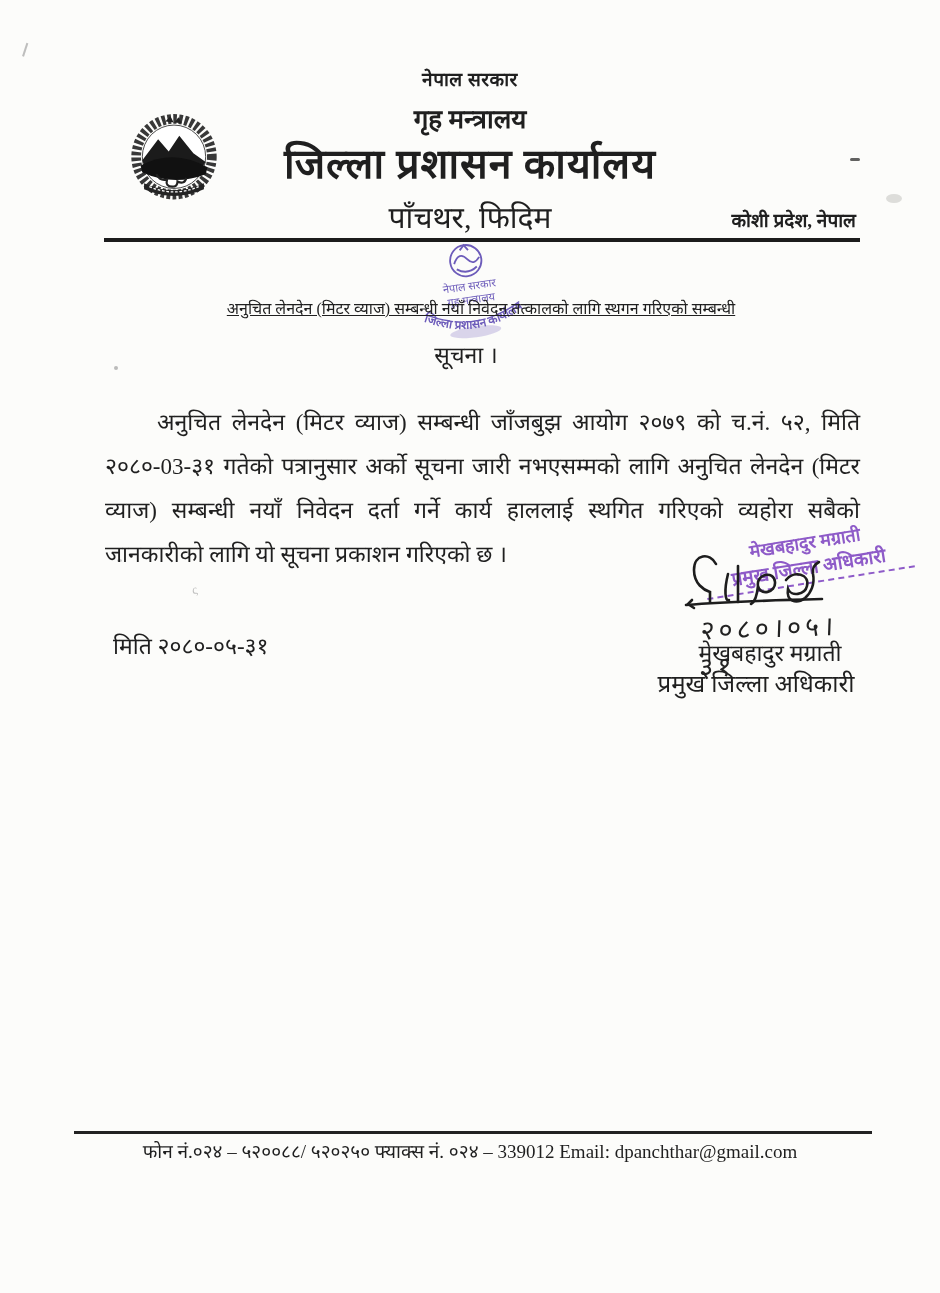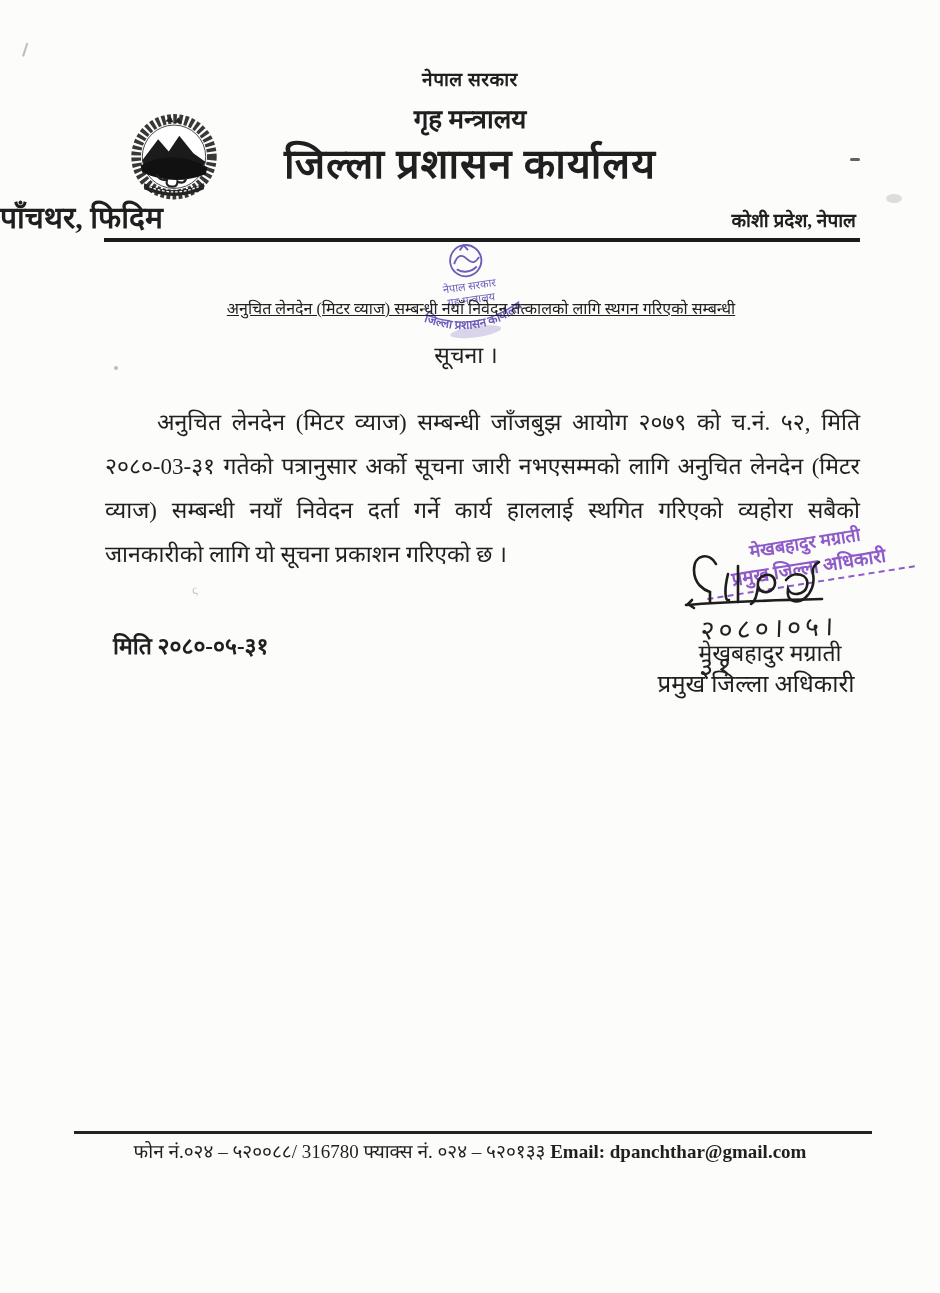--- a/index.html
+++ b/index.html
@@ -9,21 +9,21 @@
     margin:0 auto;
     background:#fcfcfa;
     font-family:"Liberation Serif","DejaVu Serif",serif;
     color:#1f1f1f;
     overflow:hidden;
   }
   
   .hdr-gov{position:absolute;top:66px;left:0;right:0;text-align:center;font-size:19px;font-weight:bold;letter-spacing:.5px;}
   .hdr-min{position:absolute;top:100px;left:0;right:0;text-align:center;font-size:26px;font-weight:bold;}
   .hdr-office{position:absolute;top:134px;left:0;right:0;text-align:center;font-size:41px;font-weight:bold;letter-spacing:1px;}
-  .hdr-place{position:absolute;top:196px;left:0;right:0;font-size:30px;font-weight:bold;}
+  .hdr-place{position:absolute;top:196px;left:0;right:0;text-align:center;font-size:30px;font-weight:normal;}
   .hdr-prov{position:absolute;top:207px;right:84px;font-size:19px;font-weight:bold;}
   .hdr-rule{position:absolute;top:238px;left:104px;right:80px;height:4px;background:#1c1c1c;}
   .emblem{position:absolute;top:106px;left:130px;width:88px;height:98px;}
   
   .round-stamp{
     position:absolute;top:238px;left:402px;width:138px;height:120px;
     transform:rotate(-8deg);opacity:.88;z-index:1;
   }
   
   .subject1{position:absolute;top:297px;left:106px;right:84px;text-align:center;font-size:16px;z-index:2;text-decoration:underline;}
@@ -42,26 +42,26 @@
   .off-stamp .n{font-size:18px;font-weight:bold;}
   .off-stamp .t{font-size:19px;font-weight:bold;border-bottom:2px dashed #7b3fc0;padding-bottom:2px;}
   .sig-svg{position:absolute;top:550px;left:682px;width:160px;height:70px;z-index:3;}
   .sig-date{
     position:absolute;top:608px;left:700px;width:160px;z-index:3;
     font-size:27px;color:#222;letter-spacing:4px;
     transform:rotate(-2deg) skewX(-4deg);
   }
   .printed-name{position:absolute;top:636px;left:660px;width:220px;text-align:center;font-size:23px;}
   .printed-title{position:absolute;top:666px;left:636px;width:240px;text-align:center;font-size:24px;}
-  .date-line{position:absolute;top:629px;left:113px;font-size:23px;font-weight:bold;}
+  .date-line{position:absolute;top:629px;left:113px;font-size:23px;}
   
   .ftr-rule{position:absolute;top:1131px;left:74px;right:68px;height:3px;background:#222;}
   .ftr1{position:absolute;top:1138px;left:0;right:0;text-align:center;font-size:19px;}
   .ftr2{position:absolute;top:1170px;left:0;right:0;text-align:center;font-size:19px;}
-  .bold{font-weight:bold;}
+  .bold{font-weight:normal;}
   
   .art{position:absolute;}
   .art-corner{top:44px;left:24px;width:8px;height:14px;border-left:2px solid #8a8a8a;transform:rotate(18deg);opacity:.55;}
   .art-dash{top:158px;left:850px;width:10px;height:3px;background:#3a3a3a;opacity:.8;border-radius:2px;}
   .art-smudge{top:194px;left:886px;width:16px;height:9px;background:#b9b9b4;border-radius:50%;opacity:.45;}
   .art-dot1{top:366px;left:114px;width:4px;height:4px;background:#8f8f8f;border-radius:50%;opacity:.6;}
   .art-curl{top:582px;left:192px;font-size:13px;color:#9a9a9a;opacity:.6;transform:rotate(-14deg);}
   .art-dot2{top:559px;left:117px;width:5px;height:3px;background:#9a9a9a;border-radius:50%;opacity:.5;}
 </style>
 </head>
@@ -130,21 +130,21 @@
   </svg>
   <div class="sig-date">२०८०।०५।३१</div>
 
   <div class="printed-name">मेखबहादुर मग्राती</div>
   <div class="printed-title">प्रमुख जिल्ला अधिकारी</div>
 
   <div class="date-line">मिति २०८०-०५-३१</div>
 
   <div class="ftr-rule"></div>
   <div class="ftr1">
-    <span>फोन नं.०२४ – ५२००८८/ 316780 फ्याक्स नं. ०२४ – ५२०१३३</span>
+    <span>फोन नं.०२४ – ५२००८८/ ५२०२५० फ्याक्स नं. ०२४ – 339012</span>
     <span class="bold">Email:</span>
     <span class="bold">dpanchthar@gmail.com</span>
   </div>
 
   <div class="art art-corner"></div>
   <div class="art art-dash"></div>
   <div class="art art-smudge"></div>
   <div class="art art-dot1"></div>
   <div class="art art-curl">ς</div>
   <div class="art art-dot2"></div>

